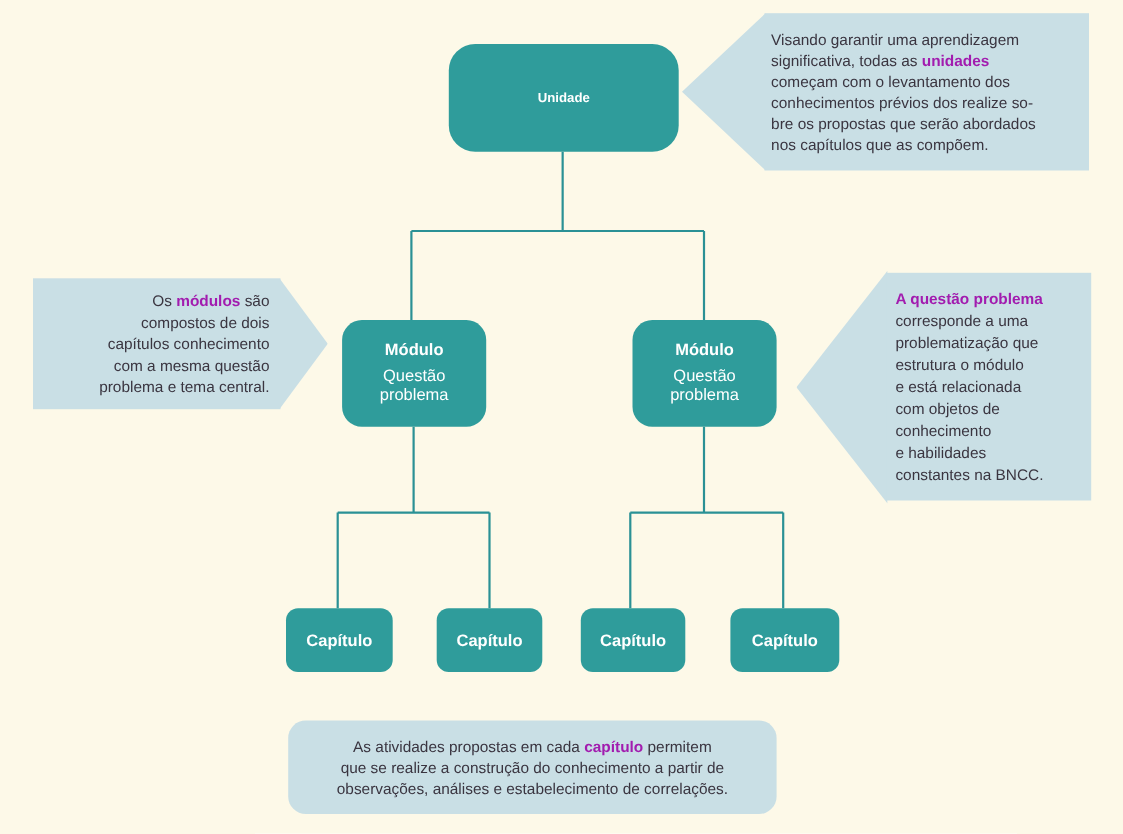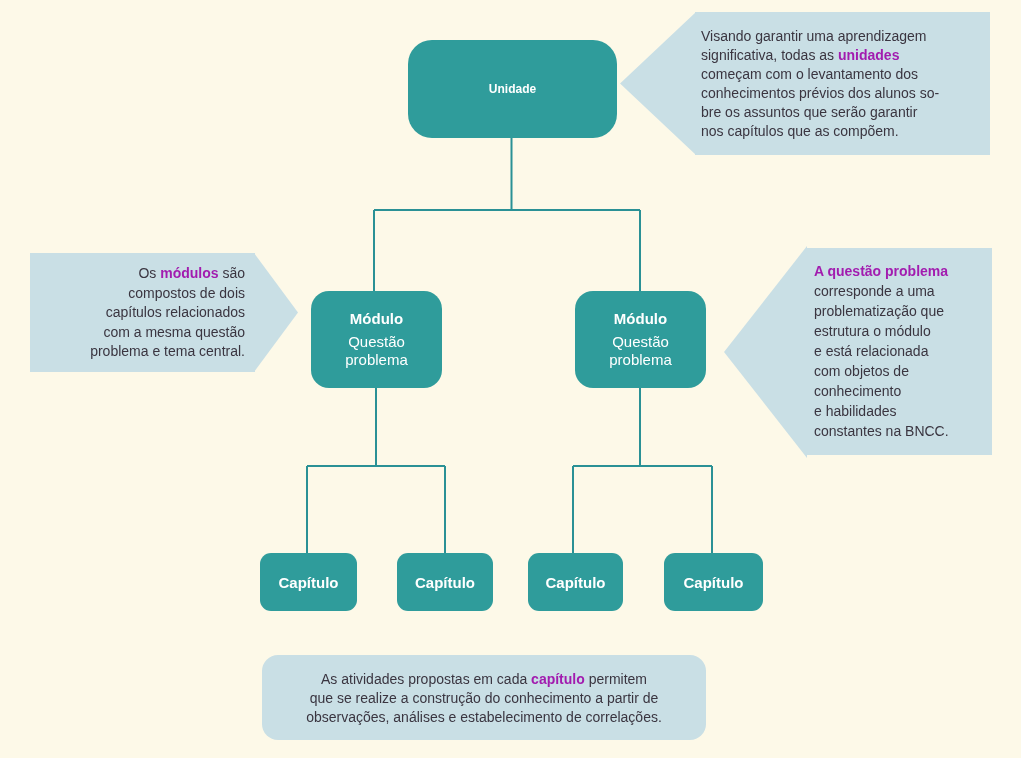--- a/index.html
+++ b/index.html
@@ -151,30 +151,30 @@
   </div>
   <div class="node node-capitulo cap-4">
     <span>Capítulo</span>
   </div>
 
   <div class="arrow arrow-unidades"></div>
   <div class="callout callout-unidades">
       <div><span>Visando garantir uma aprendizagem</span></div>
       <div><span>significativa, todas as </span><b>unidades</b></div>
       <div><span>começam com o levantamento dos</span></div>
-      <div><span>conhecimentos prévios dos alunos so-</span></div>
-      <div><span>bre os assuntos que serão garantir</span></div>
+      <div><span>conhecimentos prévios dos realize so-</span></div>
+      <div><span>bre os propostas que serão abordados</span></div>
       <div><span>nos capítulos que as compõem.</span></div>
     </div>
 
   <div class="arrow arrow-modulos"></div>
   <div class="callout callout-modulos">
       <div><span>Os </span><b>módulos</b><span> são</span></div>
       <div><span>compostos de dois</span></div>
-      <div><span>capítulos relacionados</span></div>
+      <div><span>capítulos conhecimento</span></div>
       <div><span>com a mesma questão</span></div>
       <div><span>problema e tema central.</span></div>
     </div>
 
   <div class="arrow arrow-questao"></div>
   <div class="callout callout-questao">
       <div><b>A questão problema</b></div>
       <div><span>corresponde a uma</span></div>
       <div><span>problematização que</span></div>
       <div><span>estrutura o módulo</span></div>

